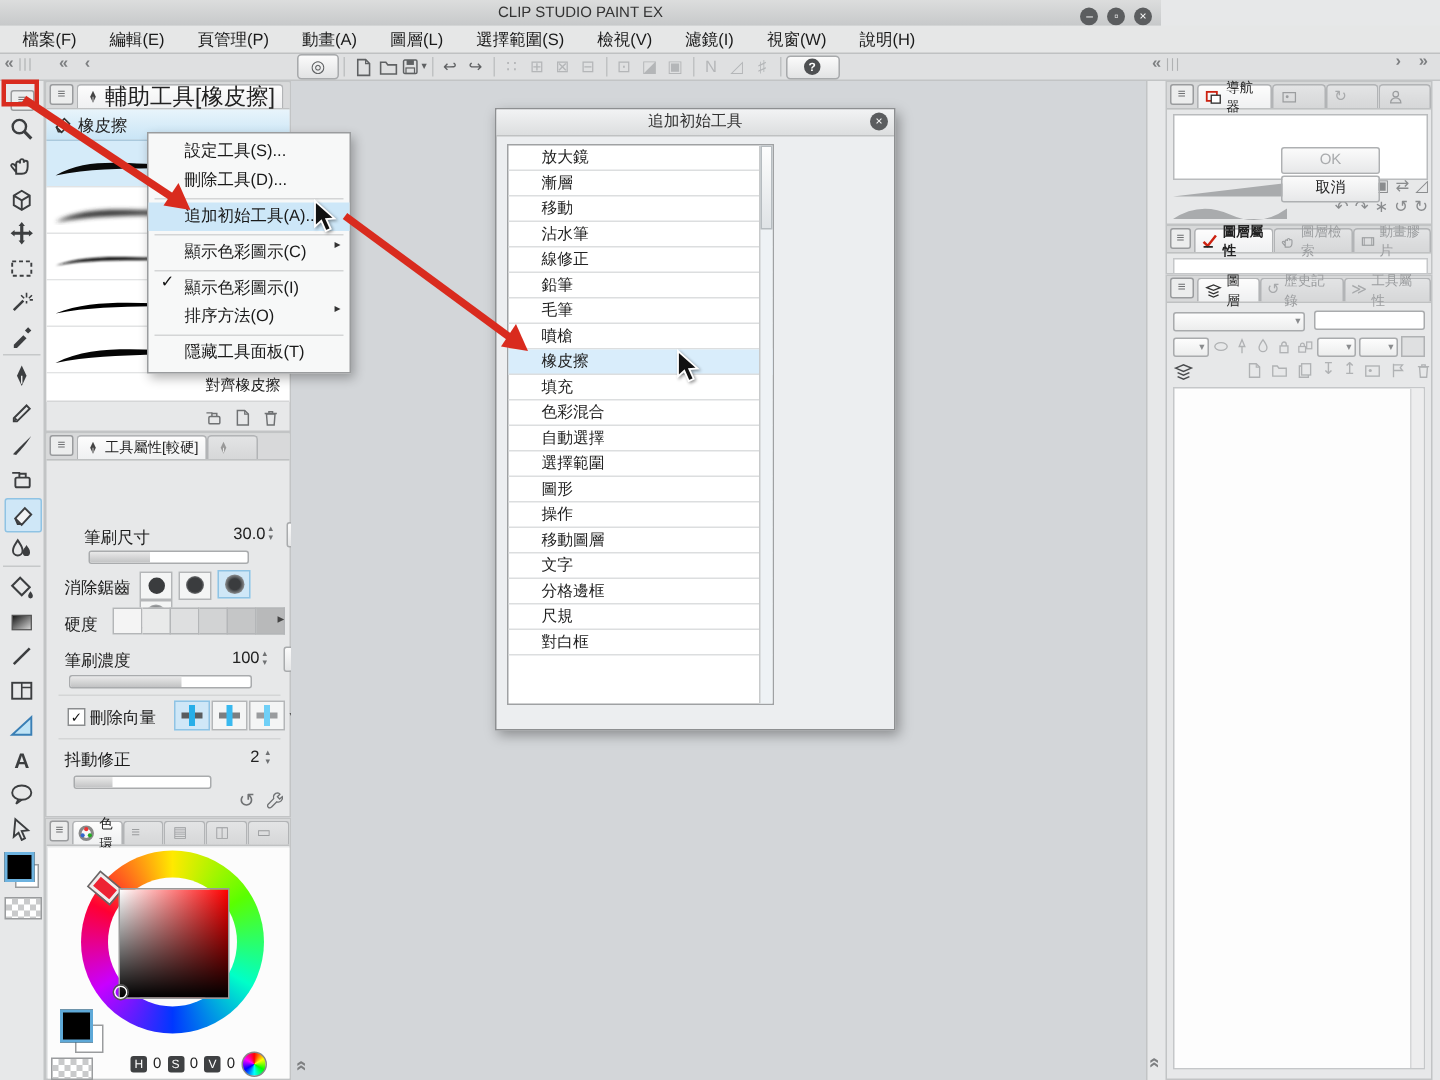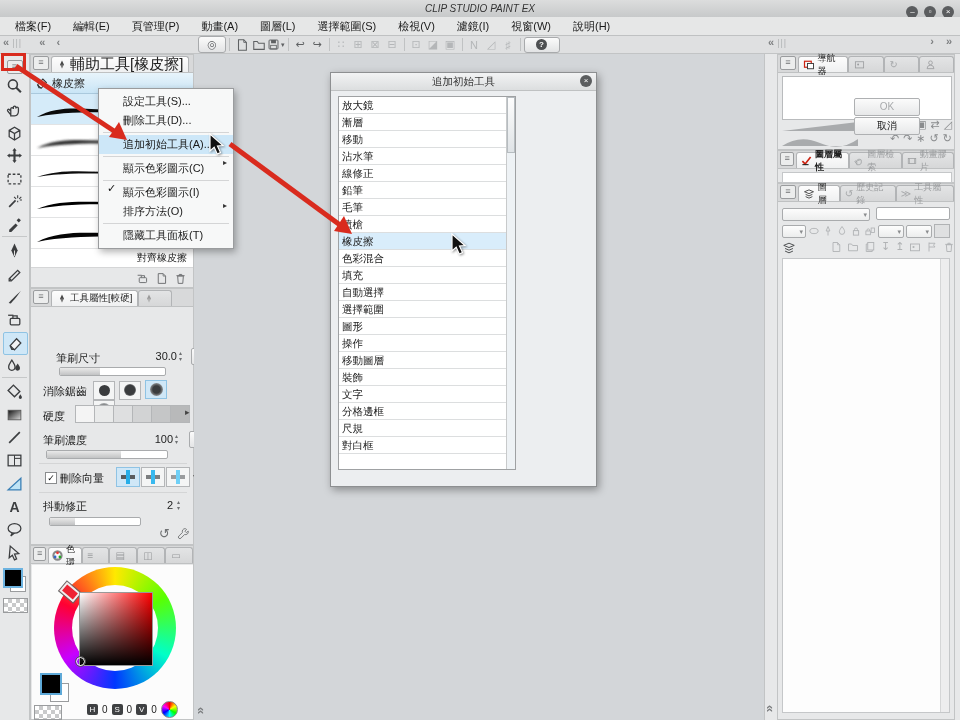--- a/index.html
+++ b/index.html
@@ -2,22 +2,22 @@
 <html><head>
 <meta charset="utf-8">
 <style>
   html,body{margin:0;padding:0;}
   body{font-family:"Liberation Sans","DejaVu Sans",sans-serif;background:#888;}
   #app{position:relative;width:960px;height:720px;background:#e7e8e9;overflow:hidden;
        font-size:11px;color:#222;-webkit-user-select:none;user-select:none;}
   .abs{position:absolute;}
   .g{display:inline-block;line-height:1;}
   
-  #titlebar{left:0;top:0;width:960px;height:17px;background:linear-gradient(#dcdddd,#c7c9ca);
-    border-bottom:1px solid #a9abad;text-align:center;font-size:10px;color:#333;line-height:17px;font-style:italic;}
+  #titlebar{left:0;top:0;width:774px;height:17px;background:linear-gradient(#dcdddd,#c7c9ca);
+    border-bottom:1px solid #a9abad;text-align:center;font-size:10px;color:#333;line-height:17px;}
   .winbtn{width:12px;height:12px;border-radius:50%;background:#5b5d5f;color:#fff;font-size:8px;
     line-height:12px;text-align:center;display:inline-block;margin-left:3px;}
   
   #menubar{left:0;top:17px;width:960px;height:19px;background:#e6e7e7;border-bottom:1px solid #bfc1c2;
     display:flex;align-items:center;padding-left:4px;box-sizing:border-box;}
   .menuitem{padding:0 11px;font-size:11px;color:#1a1a1a;}
   
   .hstrip{top:36px;height:18px;background:#dfe0e1;border-bottom:1px solid #c2c4c5;box-sizing:border-box;}
   .chev{color:#7d7f81;font-size:11px;font-weight:bold;}
   .grip{color:#b0b2b3;font-size:9px;letter-spacing:1px;}
@@ -71,21 +71,21 @@
     line-height:11px;text-align:center;display:inline-block;}
   .checker{background:conic-gradient(#c9cacb 25%,#fff 0 50%,#c9cacb 0 75%,#fff 0) 0 0/8px 8px;}
   
   #dialog{left:330px;top:72px;width:265px;height:413px;background:#eceef0;border:1px solid #8d8f91;
     box-shadow:2px 3px 8px rgba(0,0,0,.35);}
   #dlg-title{height:17px;background:linear-gradient(#f2f3f4,#dcdedf);border-bottom:1px solid #bfc1c2;
     text-align:center;font-size:10.5px;line-height:17px;color:#333;position:relative;}
   #dlg-close{position:absolute;right:4px;top:2px;width:12px;height:12px;border-radius:50%;background:#5b5d5f;
     color:#fff;font-size:8px;line-height:12px;text-align:center;}
   #dlg-list{position:absolute;left:7px;top:23px;width:178px;height:374px;background:#fff;border:1px solid #9fa1a3;box-sizing:border-box;}
-  .dlg-row{height:17px;line-height:16px;border-bottom:1px solid #dcdedf;padding-left:3px;font-size:10.5px;box-sizing:border-box;}
+  .dlg-row{height:17px;line-height:16px;border-bottom:1px solid #dcdedf;padding-left:22px;font-size:10.5px;box-sizing:border-box;}
   .dlg-row.sel{background:#d9edfb;}
   #dlg-vscroll{position:absolute;right:0;top:0;width:9px;height:100%;background:#eef2f5;border-left:1px solid #c8cacb;box-sizing:border-box;}
   #dlg-vthumb{position:absolute;top:0;left:0;width:8px;height:56px;background:linear-gradient(#fdfdfd,#dfe3e6);border:1px solid #b6bcc0;box-sizing:border-box;}
   .dlgbtn{position:absolute;left:523px;width:64px;height:16px;background:linear-gradient(#fbfbfb,#e7e8e9);
     border:1px solid #aeb0b2;border-radius:2px;text-align:center;font-size:10px;line-height:15px;}
   
   #ctxmenu{left:98px;top:88px;width:134px;background:#f7f8f8;border:1px solid #9a9c9e;
     box-shadow:2px 3px 7px rgba(0,0,0,.3);padding:3px 0;}
   .ctx-item{height:19px;line-height:19px;padding-left:24px;position:relative;font-size:11px;color:#1a1a1a;}
   .ctx-item.hl{background:#cde7f8;}
@@ -877,28 +877,27 @@
   <div id="dlg-list">
     <div class="dlg-row">放大鏡</div>
     <div class="dlg-row">漸層</div>
     <div class="dlg-row">移動</div>
     <div class="dlg-row">沾水筆</div>
     <div class="dlg-row">線修正</div>
     <div class="dlg-row">鉛筆</div>
     <div class="dlg-row">毛筆</div>
     <div class="dlg-row">噴槍</div>
     <div class="dlg-row sel">橡皮擦</div>
+    <div class="dlg-row">填充</div>
     <div class="dlg-row">色彩混合</div>
-    <div class="dlg-row">填充</div>
     <div class="dlg-row">自動選擇</div>
     <div class="dlg-row">選擇範圍</div>
     <div class="dlg-row">圖形</div>
     <div class="dlg-row">操作</div>
     <div class="dlg-row">移動圖層</div>
-    <div class="dlg-row">裝飾</div>
     <div class="dlg-row">文字</div>
     <div class="dlg-row">分格邊框</div>
     <div class="dlg-row">尺規</div>
     <div class="dlg-row">對白框</div>
     <div id="dlg-vscroll">
           <div id="dlg-vthumb"></div>
         </div>
   </div>
   <div class="dlgbtn" style="top:25px;color:#a9abad">OK</div>
   <div class="dlgbtn" style="top:44px;color:#222">取消</div>

